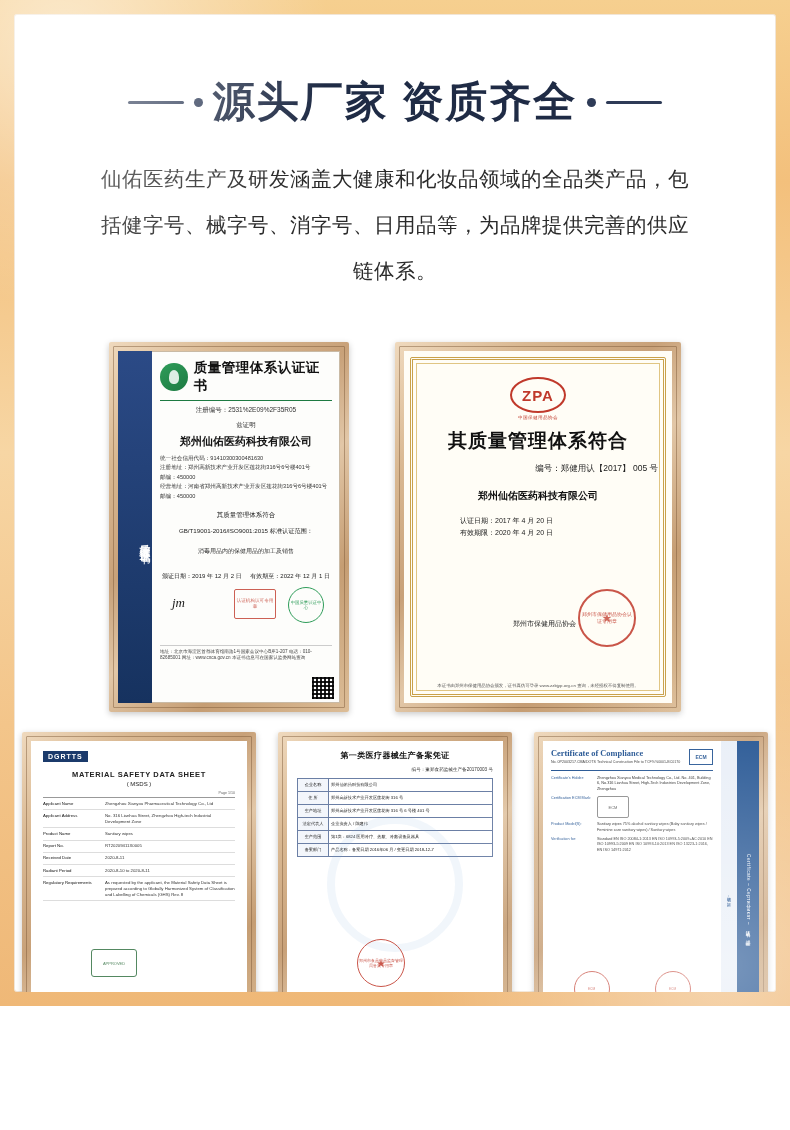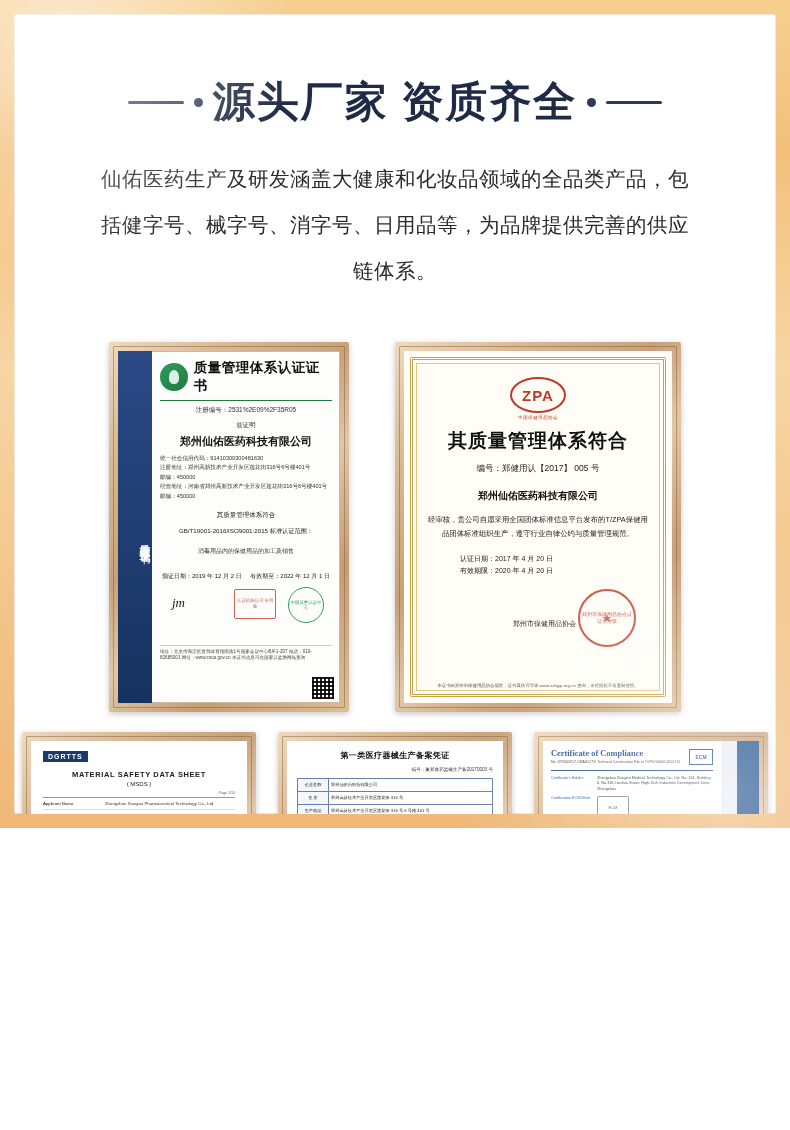--- a/index.html
+++ b/index.html
@@ -4,21 +4,21 @@
 <style>
   html,body{margin:0;padding:0;}
   body{
     width:790px;height:1130px;
     font-family:"Liberation Sans","DejaVu Sans",sans-serif;
     background:#ffffff;
     overflow:hidden;
   }
   
   .page{
-    position:relative;width:790px;height:828px;
+    position:relative;width:790px;height:1006px;
     background:linear-gradient(180deg,#f6cf8f 0%,#f3c07c 18%,#f7d6a4 45%,#f3c58a 72%,#efb877 100%);
     box-sizing:border-box;
   }
   .page::after{
     content:"";position:absolute;inset:0;
     background:
       radial-gradient(circle at 8% 4%, rgba(255,255,255,.55), rgba(255,255,255,0) 22%),
       radial-gradient(circle at 92% 96%, rgba(255,255,255,.4), rgba(255,255,255,0) 25%);
     pointer-events:none;
   }
@@ -139,21 +139,21 @@
     content:"";position:absolute;inset:12px;border:1px solid #e0c583;pointer-events:none;
   }
   .c2-in{position:relative;z-index:2;text-align:center;padding-top:10px;}
   .c2-logo{
     margin:6px auto 2px;width:52px;height:32px;border:2px solid #c0392b;border-radius:50%;
     color:#c0392b;font-weight:bold;font-size:15px;display:flex;align-items:center;justify-content:center;
     letter-spacing:1px;
   }
   .c2-logo-sub{font-size:4.6px;color:#c0392b;margin-bottom:8px;letter-spacing:.4px;}
   .c2-title{font-size:19px;font-weight:bold;color:#111;letter-spacing:1px;margin-top:4px;}
-  .c2-no{font-size:8.5px;color:#222;margin-top:9px;}
+  .c2-no{font-size:8.5px;color:#222;margin-top:9px;text-align:right;}
   .c2-company{font-size:10px;font-weight:bold;color:#111;margin-top:14px;}
   .c2-para{font-size:7.4px;color:#222;line-height:14px;margin-top:10px;text-align:center;padding:0 10px;}
   .c2-dates{font-size:7px;color:#222;margin-top:12px;text-align:left;padding-left:42px;line-height:12px;}
   .c2-seal{
     position:absolute;right:36px;bottom:56px;width:54px;height:54px;border-radius:50%;
     border:2px solid #c0392b;color:#c0392b;font-size:5px;line-height:7px;display:flex;
     align-items:center;justify-content:center;text-align:center;opacity:.85;
   }
   .c2-seal::before{content:"★";position:absolute;font-size:11px;opacity:.9;}
   .c2-org{position:absolute;right:96px;bottom:74px;font-size:7px;color:#222;}
@@ -276,21 +276,20 @@
 
       <div class="frame f2">
         <div class="frame-inner">
           <div class="c2">
             <div class="c2-in">
               <div class="c2-logo">ZPA</div>
               <div class="c2-logo-sub">中国保健用品协会</div>
               <div class="c2-title">其质量管理体系符合</div>
               <div class="c2-no">编号：郑健用认【2017】 005 号</div>
               <div class="c2-company">郑州仙佑医药科技有限公司</div>
-              <div class="c2-para">经审核，贵公司自愿采用全国团体标准信息平台发布的T/ZPA保健用品团体标准组织生产，遵守行业自律公约与质量管理规范。</div>
               <div class="c2-dates">
                 <div>认证日期：2017 年 4 月 20 日</div>
                 <div>有效期限：2020 年 4 月 20 日</div>
               </div>
             </div>
             <div class="c2-org">郑州市保健用品协会</div>
             <div class="c2-seal">郑州市保健用品协会认证专用章</div>
             <div class="c2-foot">本证书由郑州市保健用品协会颁发，证书真伪可登录 www.zzbjyp.org.cn 查询，未经授权不得复制使用。</div>
           </div>
         </div>

